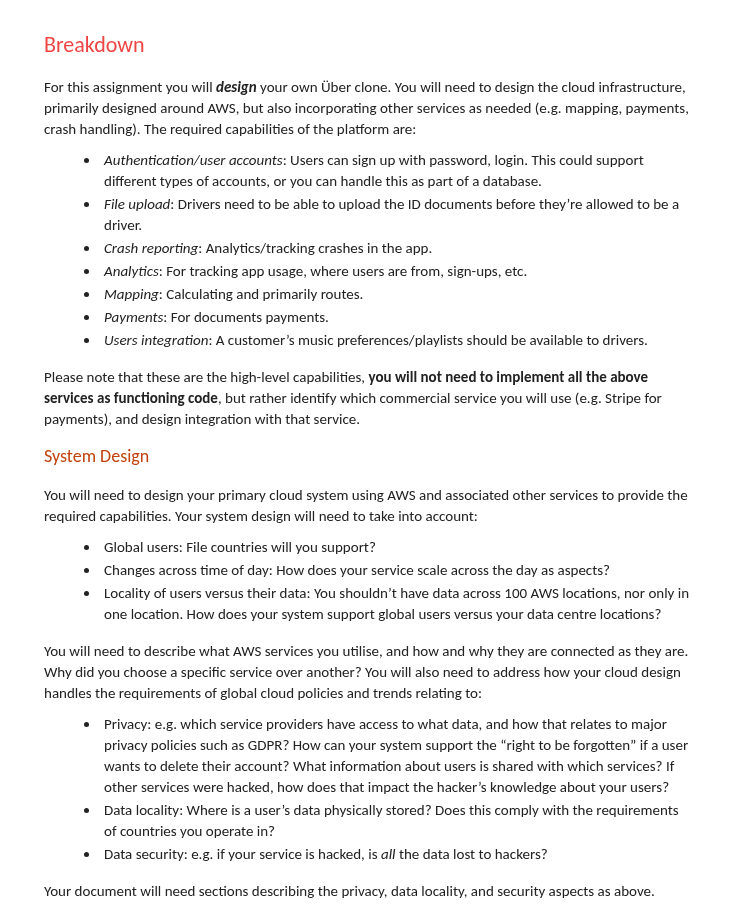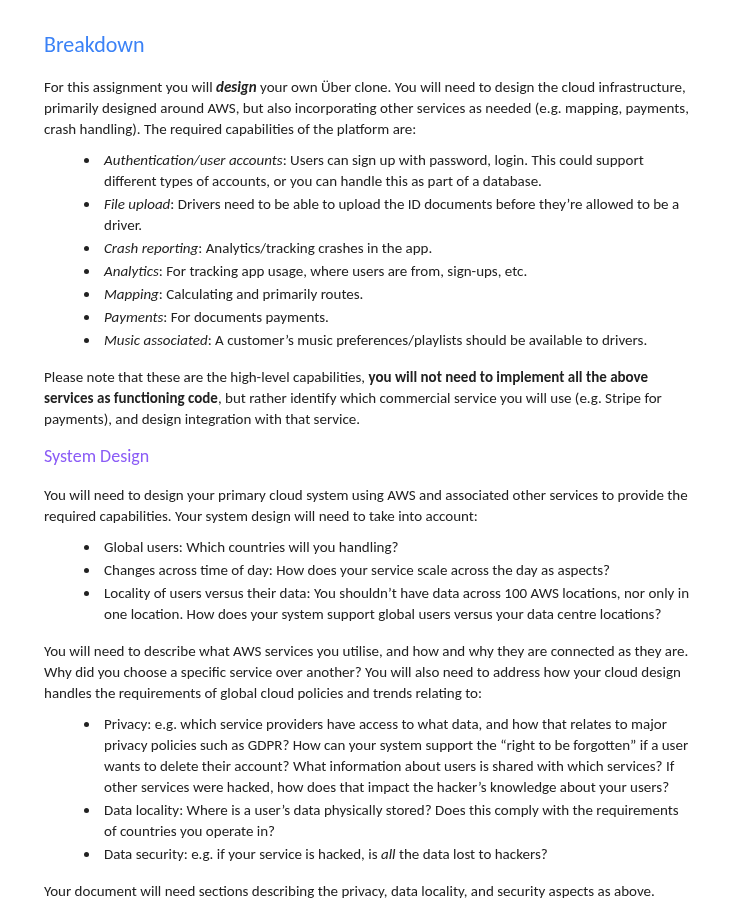--- a/index.html
+++ b/index.html
@@ -7,27 +7,27 @@
     font-size: 15px;
     line-height: 1.4;
     color: #222;
     margin: 0;
     padding: 30px 44px 10px 44px;
     width: 738px;
     box-sizing: border-box;
     background: #fff;
   }
   h2 {
-    color: #3b82f6;
+    color: #ef4444;
     font-weight: 400;
     font-size: 22px;
     margin: 0 0 6px 0;
   }
   h3 {
-    color: #8b5cf6;
+    color: #c2410c;
     font-weight: 400;
     font-size: 18px;
     margin: 14px 0 4px 0;
   }
   p {
     margin: 16px 0 10px 0;
   }
   ul {
     margin: 4px 0 12px 0;
     padding-left: 56px;
@@ -49,33 +49,33 @@
   <span>For this assignment you will </span><span class="bi">design</span><span> your own Über clone. You will need to design the cloud infrastructure, primarily designed around AWS, but also incorporating other services as needed (e.g. mapping, payments, crash handling). The required capabilities of the platform are:</span>
 </p>
 
 <ul>
   <li><span class="i">Authentication/user accounts</span><span>: Users can sign up with password, login. This could support different types of accounts, or you can handle this as part of a database.</span></li>
   <li><span class="i">File upload</span><span>: Drivers need to be able to upload the ID documents before they’re allowed to be a driver.</span></li>
   <li><span class="i">Crash reporting</span><span>: Analytics/tracking crashes in the app.</span></li>
   <li><span class="i">Analytics</span><span>: For tracking app usage, where users are from, sign-ups, etc.</span></li>
   <li><span class="i">Mapping</span><span>: Calculating and primarily routes.</span></li>
   <li><span class="i">Payments</span><span>: For documents payments.</span></li>
-  <li><span class="i">Music associated</span><span>: A customer’s music preferences/playlists should be available to drivers.</span></li>
+  <li><span class="i">Users integration</span><span>: A customer’s music preferences/playlists should be available to drivers.</span></li>
 </ul>
 
 <p>
   <span>Please note that these are the high-level capabilities, </span><span class="b">you will not need to implement all the above services as functioning code</span><span>, but rather identify which commercial service you will use (e.g. Stripe for payments), and design integration with that service.</span>
 </p>
 
 <h3>System Design</h3>
 
 <p>You will need to design your primary cloud system using AWS and associated other services to provide the required capabilities. Your system design will need to take into account:</p>
 
 <ul>
-  <li>Global users: Which countries will you handling?</li>
+  <li>Global users: File countries will you support?</li>
   <li>Changes across time of day: How does your service scale across the day as aspects?</li>
   <li>Locality of users versus their data: You shouldn’t have data across 100 AWS locations, nor only in one location. How does your system support global users versus your data centre locations?</li>
 </ul>
 
 <p>You will need to describe what AWS services you utilise, and how and why they are connected as they are. Why did you choose a specific service over another? You will also need to address how your cloud design handles the requirements of global cloud policies and trends relating to:</p>
 
 <ul>
   <li>Privacy: e.g. which service providers have access to what data, and how that relates to major privacy policies such as GDPR? How can your system support the “right to be forgotten” if a user wants to delete their account? What information about users is shared with which services? If other services were hacked, how does that impact the hacker’s knowledge about your users?</li>
   <li>Data locality: Where is a user’s data physically stored? Does this comply with the requirements of countries you operate in?</li>
   <li><span>Data security: e.g. if your service is hacked, is </span><span class="i">all</span><span> the data lost to hackers?</span></li>

